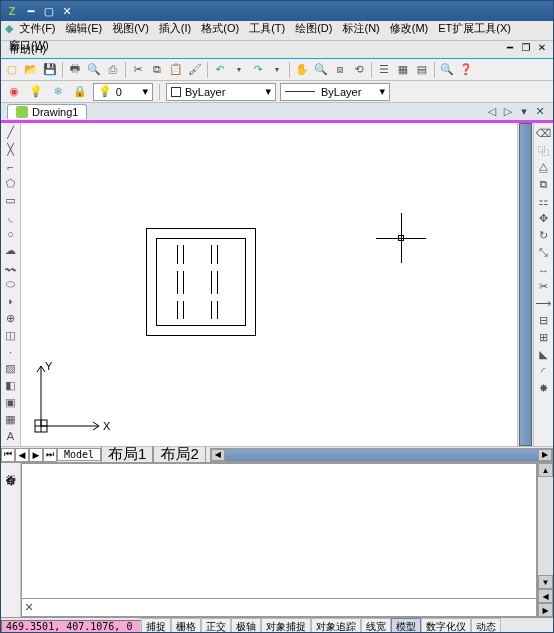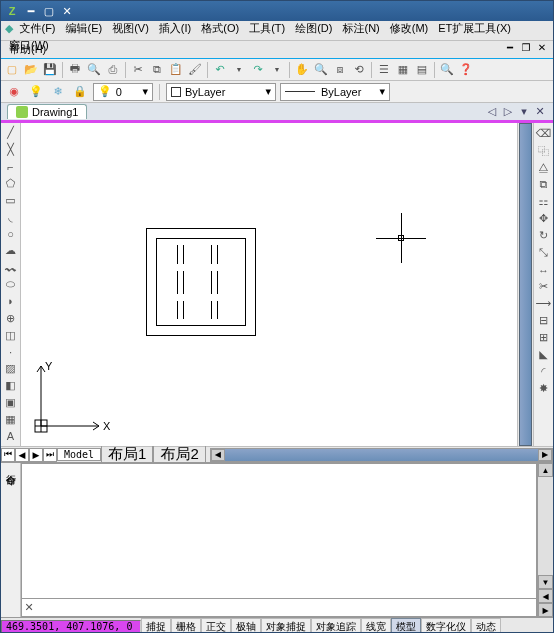--- a/index.html
+++ b/index.html
@@ -51,21 +51,21 @@
 .cmd-side span{writing-mode:vertical-rl;font-size:10px}
 .cmd-body{flex:1;display:flex;flex-direction:column}
 .cmd-hist{flex:1;background:#fff;border:1px solid #999}
 .cmd-line{height:18px;display:flex;align-items:center;background:#fff;border:1px solid #999;border-top:none}
 .cmd-line .x{width:14px;text-align:center;cursor:pointer;color:#555}
 .cmd-line .inp{flex:1;padding:0 4px;font-family:SimSun}
 .cmd-scroll{width:16px;background:#e8e8e8;border-left:1px solid #999;display:flex;flex-direction:column}
 .cmd-scroll .sbtn{height:14px;border:1px solid #999;background:#d0d0d0;display:flex;align-items:center;justify-content:center;font-size:8px;cursor:pointer}
 .cmd-scroll .strack{flex:1;background:#e0e0e0}
 .statusbar{height:18px;background:#e8e8e8;display:flex;align-items:center;border-top:1px solid #999}
-.statusbar .coords{width:140px;padding:0 4px;border:1px inset #ccc;background:#d946ef;font-size:10px;font-family:monospace}
+.statusbar .coords{width:140px;padding:0 4px;border:1px inset #ccc;background:#f9a8d4;font-size:10px;font-family:monospace}
 .statusbar .sbtn{padding:1px 4px;border:1px solid #bbb;cursor:pointer;font-size:10px;background:#efefef}
 .statusbar .sbtn.active{background:#d0d8e8;border-color:#789}
 
 .ucs{position:absolute;left:10px;bottom:10px}
 .cross{position:absolute;left:355px;top:90px;width:50px;height:50px;pointer-events:none}
 .cross::before{content:"";position:absolute;left:25px;top:0;width:1px;height:50px;background:#000}
 .cross::after{content:"";position:absolute;top:25px;left:0;height:1px;width:50px;background:#000}
 .cross .box{position:absolute;left:22px;top:22px;width:6px;height:6px;border:1px solid #000}
 .shape{position:absolute;left:125px;top:105px;width:110px;height:108px;border:1px solid #000}
 .shape .inner{position:absolute;left:9px;top:9px;right:9px;bottom:9px;border:1px solid #000}

